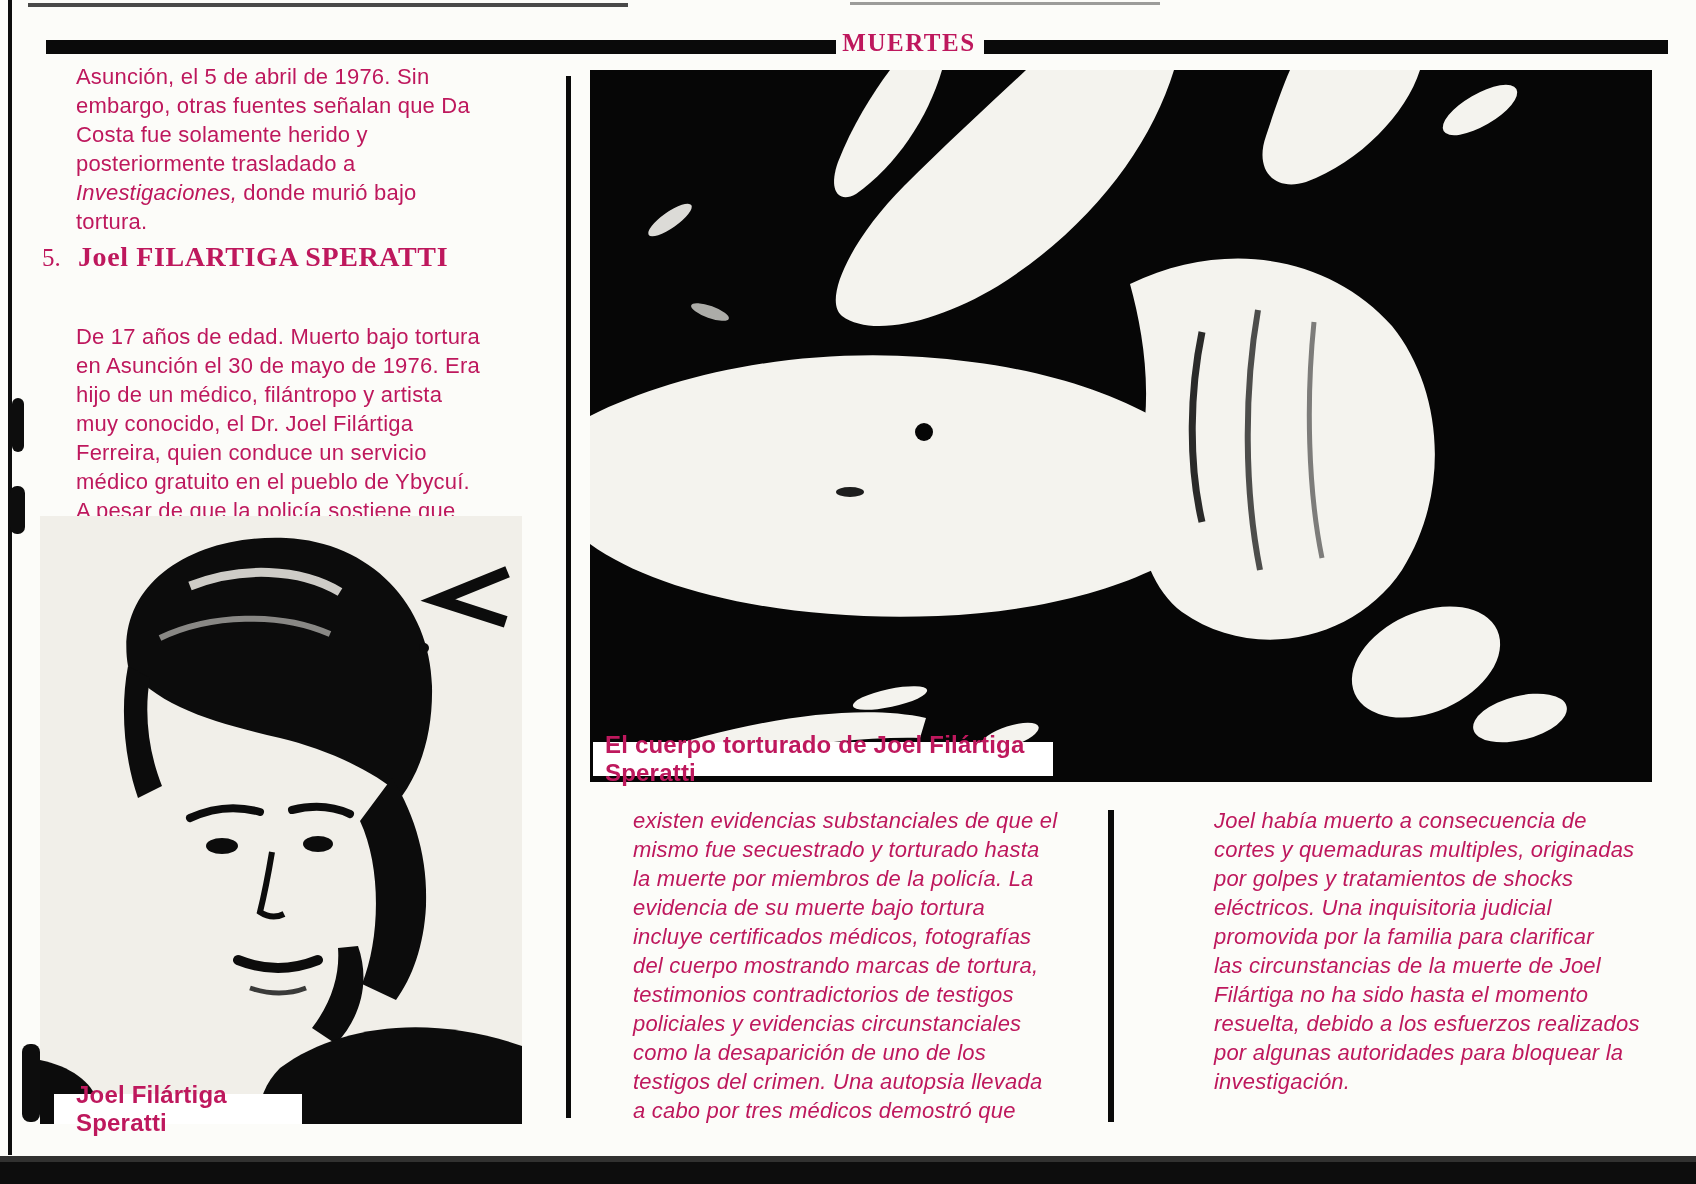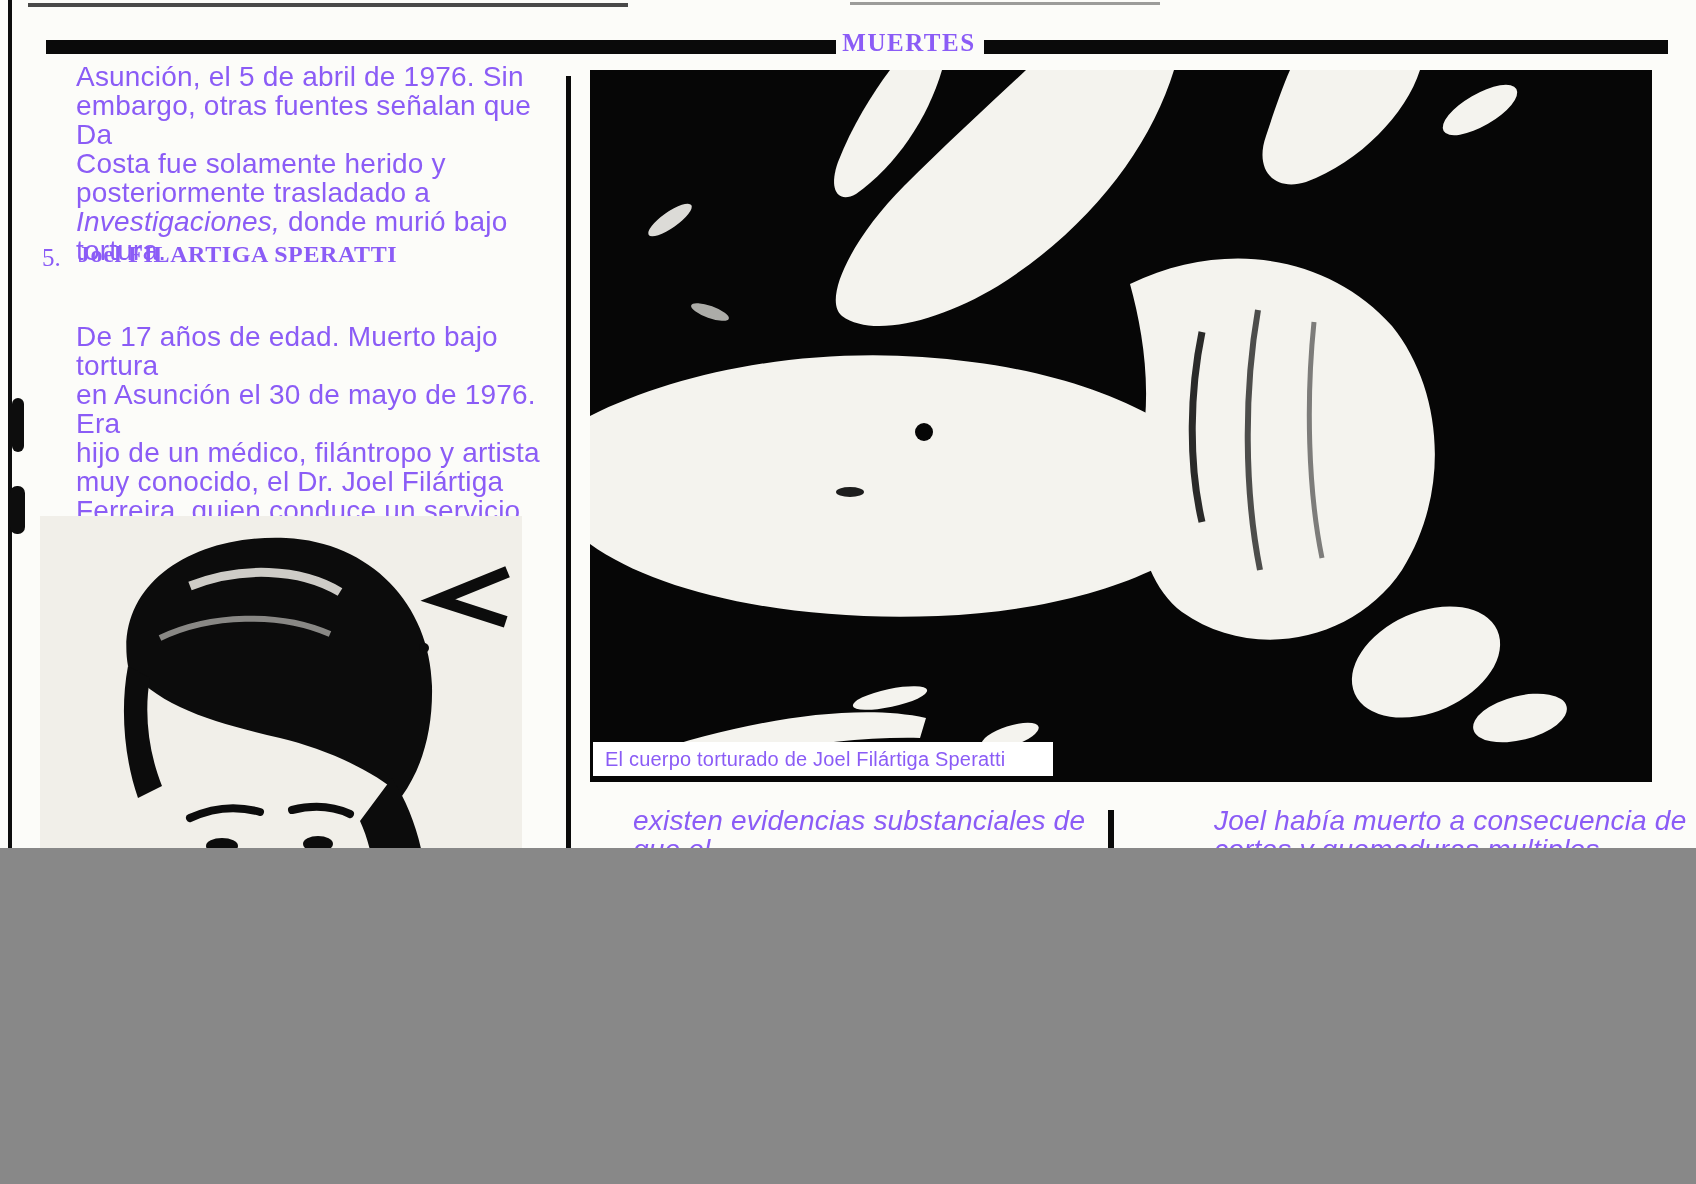--- a/index.html
+++ b/index.html
@@ -1,27 +1,27 @@
 <!DOCTYPE html>
 <html><head>
 <meta charset="utf-8">
 <style>
   html,body{margin:0;padding:0;background:#888;}
-  .page{position:relative;width:1696px;height:848px;background:#fcfcf9;overflow:hidden;
-        font-family:"Liberation Sans",sans-serif;color:#8b5cf6;}
+  .page{position:relative;width:1696px;height:1184px;background:#fcfcf9;overflow:hidden;
+        font-family:"Liberation Sans",sans-serif;color:#be185d;}
   .abs{position:absolute;}
   .rule{background:#0a0a0a;}
-  .para{white-space:pre-line;font-size:28px;line-height:29px;letter-spacing:.2px;}
+  .para{white-space:pre-line;font-size:22px;line-height:29px;letter-spacing:.2px;}
   .italic{font-style:italic;}
   .header-title{font-family:"Liberation Serif",serif;font-weight:bold;font-size:25px;
                 letter-spacing:1.5px;text-align:center;}
   .entry-number{font-family:"Liberation Serif",serif;font-size:25px;}
-  .entry-title{font-family:"Liberation Serif",serif;font-weight:bold;font-size:24px;letter-spacing:.6px;}
+  .entry-title{font-family:"Liberation Serif",serif;font-weight:bold;font-size:28px;letter-spacing:.6px;}
   .photo-frame{overflow:hidden;}
-  .caption-box{background:#ffffff;font-weight:normal;font-size:20px;letter-spacing:.2px;
+  .caption-box{background:#ffffff;font-weight:bold;font-size:24px;letter-spacing:.2px;
                display:flex;align-items:center;}
   .edge{background:#0d0d0d;}
 </style>
 </head>
 <body>
 
 <div class="page">
 
   <div class="abs edge" style="left:8px;top:0;width:4px;height:1155px;"></div>
   <div class="abs edge" style="left:12px;top:398px;width:12px;height:54px;border-radius:6px;"></div>

